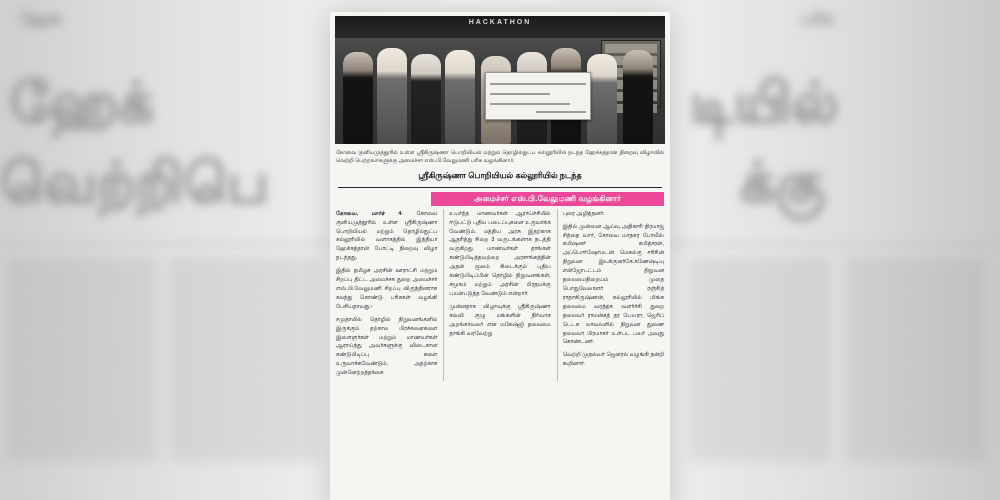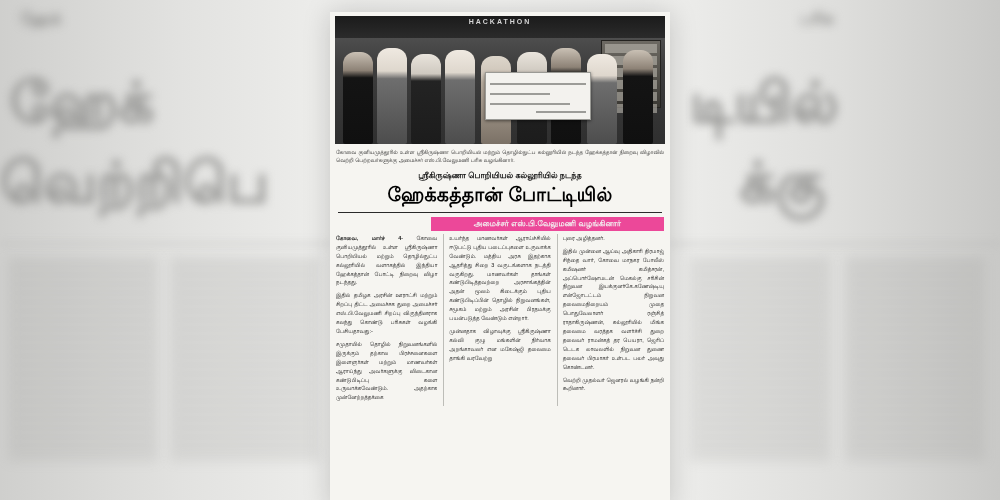--- a/index.html
+++ b/index.html
@@ -239,21 +239,20 @@
       <div class="ln" style="top:20px; right:40px;"></div>
       <div class="ln" style="top:30px; right:20px;"></div>
       <div class="ln" style="top:38px; left:50px;"></div>
     </div>
   </div>
 
   <div class="caption">கோவை குனியமுத்தூரில் உள்ள ஸ்ரீகிருஷ்ணா பொறியியல் மற்றும் தொழில்நுட்ப கல்லூரியில் நடந்த ஹேக்கத்தான் நிறைவு விழாவில் வெற்றி பெற்றவர்களுக்கு அமைச்சர் எஸ்.பி.வேலுமணி பரிசு வழங்கினார்.</div>
 
   <div class="kicker">ஸ்ரீகிருஷ்ணா பொறியியல் கல்லூரியில் நடந்த</div>
   <div class="headline">
-    <span class="l1">ஹேக்கத்தான் போட்டியில்</span>
   </div>
 
   <div class="hrule"></div>
 
   <div class="subbar-wrap">
     <div class="subbar-left"></div>
     <div class="subbar">அமைச்சர் எஸ்.பி.வேலுமணி வழங்கினார்</div>
   </div>
 
   <div class="cols">

